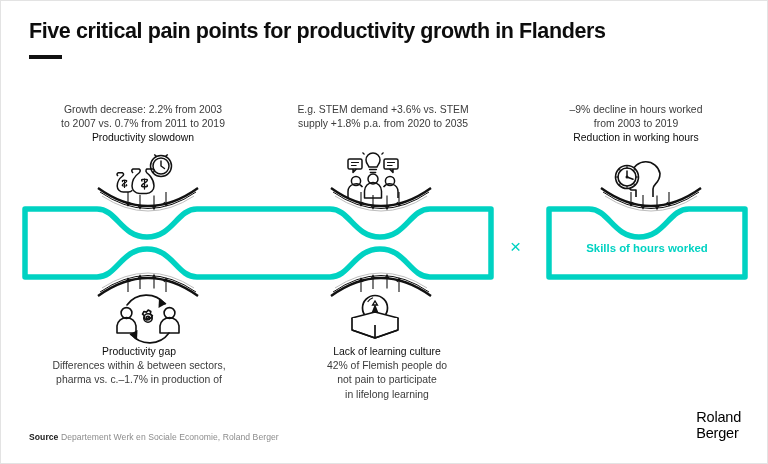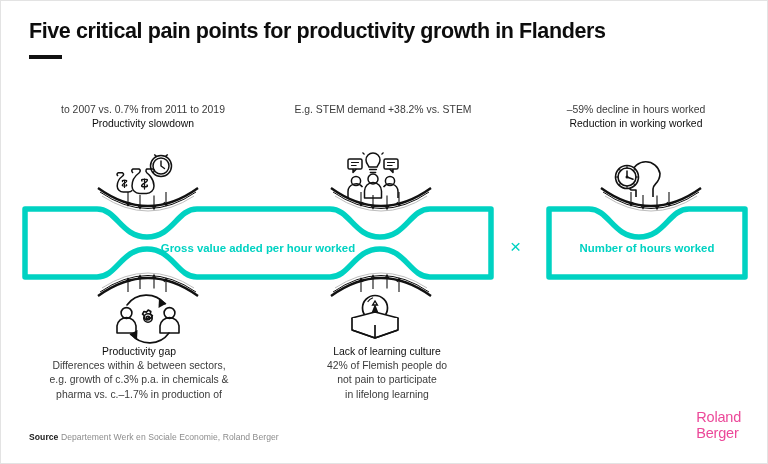--- a/index.html
+++ b/index.html
@@ -70,44 +70,47 @@
   }
 
   
   .source{
     position:absolute;left:28px;top:431px;
     font-size:8.6px;color:#8c8c8c;letter-spacing:0.05px;
   }
   .source b{color:#1a1a1a;font-weight:700;}
   .logo{
     position:absolute;right:26px;top:409px;text-align:left;
-    font-size:14.5px;font-weight:500;line-height:15.5px;color:#ec4899;
+    font-size:14.5px;font-weight:500;line-height:15.5px;color:#000000;
     letter-spacing:-0.2px;
   }
 </style>
 </head>
 <body>
 
 <div id="root">
 
   <div class="title">Five critical pain points for productivity growth in Flanders</div>
   <div class="title-rule"></div>
 
   <div class="cap cap-tl">
+    <span class="ln">Growth decrease: 2.2% from 2003</span>
     <span class="ln">to 2007 vs. 0.7% from 2011 to 2019</span>
     <span class="hl">Productivity slowdown</span>
   </div>
 
   <div class="cap cap-tm">
-    <span class="ln">E.g. STEM demand +38.2% vs. STEM</span>
+    <span class="ln">E.g. STEM demand +3.6% vs. STEM</span>
+    <span class="ln">supply +1.8% p.a. from 2020 to 2035</span>
   </div>
 
   <div class="cap cap-tr">
-    <span class="ln">–59% decline in hours worked</span>
-    <span class="hl">Reduction in working worked</span>
+    <span class="ln">–9% decline in hours worked</span>
+    <span class="ln">from 2003 to 2019</span>
+    <span class="hl">Reduction in working hours</span>
   </div>
 
   <div class="icon ic-money">
     <svg width="72" height="42" viewBox="0 0 72 42" fill="none" stroke="#111" stroke-width="1.5">
       <circle cx="52" cy="12" r="10.5"></circle>
       <circle cx="52" cy="12" r="8"></circle>
       <path d="M52 7 v5 l3.5 2.5" stroke-width="1.4" stroke-linecap="round"></path>
       <path d="M47.5 2.6 l-2.2-2.2 M56.5 2.6 l2.2-2.2" stroke-width="1.4"></path>
       <path d="M24 19 q-2.5-2.5 0-4 h6 q2.5 1.5 0 4 -7 5 -7 13 a7.5 7.5 0 0 0 7.5 7.5 h7 a7.5 7.5 0 0 0 7.5 -7.5 c0-8 -7-13 -7-13 -2.5-2.5 0-4 0-4 h6 q2.5 1.5 0 4" stroke-linejoin="round"></path>
       <path d="M35.5 25 v10 M33 27 q-1.5-1.8 2.5-1.8 t2.5 1.8 -2.5 2 -2.5 2 2.5 1.8 2.5-1.8" stroke-width="1.3" stroke-linecap="round" fill="none"></path>
@@ -281,43 +284,41 @@
                C 393 74, 389 46, 363 46
                C 337 46, 333 74, 313 74
                H 180
                C 160 74, 156 46, 130 46
                C 104 46, 100 74, 80 74
                H 8
                Z" stroke="#00D2C2" stroke-width="5.5" stroke-linejoin="round" stroke-linecap="round" fill="none" transform="translate(0,0)"></path>
     </svg>
   </div>
 
-  <div class="bar-label lab-left">Gross value added per hour worked</div>
 
   <div class="times">×</div>
 
   <div class="bar bar-right">
     <svg width="212" height="80" viewBox="0 0 212 80" fill="none">
       <path d="M8 6
                H 48
                C 68 6, 72 34, 98 34
                C 124 34, 128 6, 148 6
                H 204
                V 74
                H 8
                Z" stroke="#00D2C2" stroke-width="5.5" stroke-linejoin="round" stroke-linecap="round" fill="none"></path>
     </svg>
   </div>
 
-  <div class="bar-label lab-right">Number of hours worked</div>
+  <div class="bar-label lab-right">Skills of hours worked</div>
 
   <div class="cap cap-bl">
     <span class="hl">Productivity gap</span>
     <span class="ln">Differences within &amp; between sectors,</span>
-    <span class="ln">e.g. growth of c.3% p.a. in chemicals &amp;</span>
     <span class="ln">pharma vs. c.–1.7% in production of</span>
   </div>
 
   <div class="cap cap-bm">
     <span class="hl">Lack of learning culture</span>
     <span class="ln">42% of Flemish people do</span>
     <span class="ln">not pain to participate</span>
     <span class="ln">in lifelong learning</span>
   </div>
 

